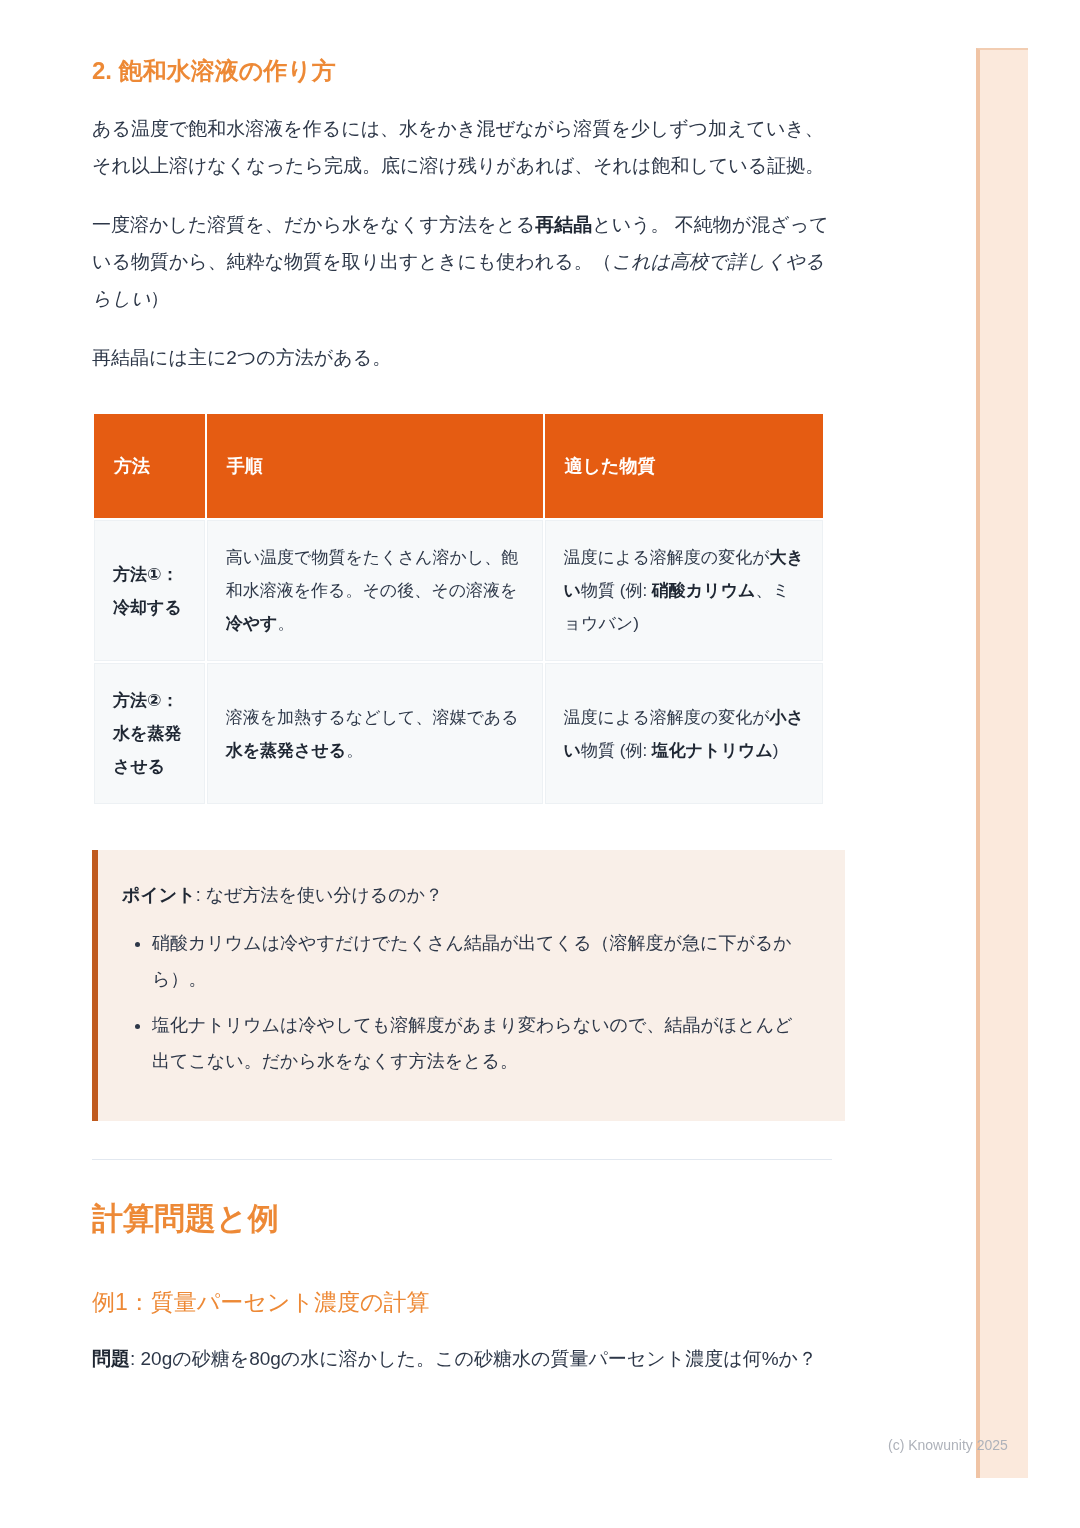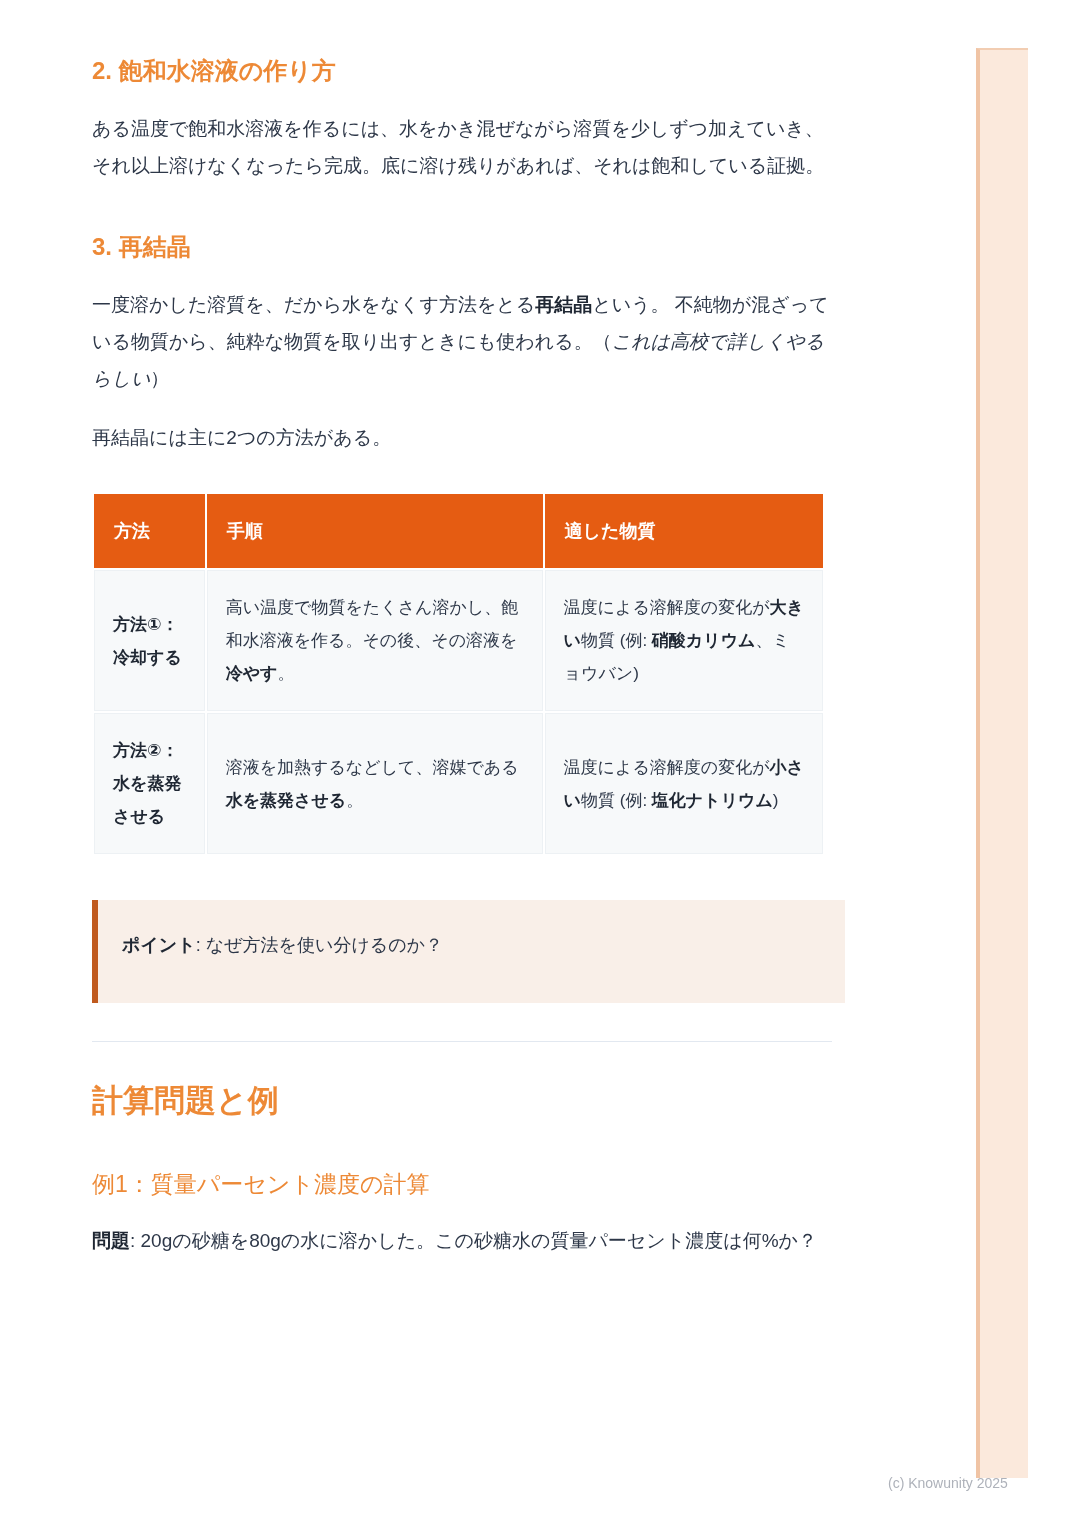--- a/index.html
+++ b/index.html
@@ -52,21 +52,21 @@
     border-collapse: separate;
     border-spacing: 2px;
     background: #ffffff;
   }
   table.recryst th {
     background: #E55C12;
     color: #ffffff;
     font-size: 18px;
     font-weight: 700;
     text-align: left;
-    padding: 25px 20px;
+    padding: 40px 20px;
   }
   table.recryst td {
     background: #F7F9FA;
     border: 1px solid #EDF1F4;
     font-size: 17px;
     line-height: 33px;
     padding: 20px 18px;
     vertical-align: middle;
   }
   td.cell-method { font-weight: 700; color: #1F2733; }
@@ -112,32 +112,30 @@
     border-top: 2px solid #F2CDB2;
     z-index: 1;
   }
   .copyright {
     position: absolute;
     left: 888px; top: 1437px;
     font-size: 14px;
     color: #AEB2BA;
     z-index: 2;
     white-space: nowrap;
-    margin-top: 38px;
   }
 </style>
 </head>
 <body>
 
 <div class="content">
 
   <h3 class="h-section">2. 飽和水溶液の作り方</h3>
   <p class="body"><span>ある温度で飽和水溶液を作るには、水をかき混ぜながら溶質を少しずつ加えていき、それ以上溶けなくなったら完成。底に溶け残りがあれば、それは飽和している証拠。</span></p>
 
-  <h3 class="h-section">3. 再結晶</h3>
   <p class="body"><span>一度溶かした溶質を、だから水をなくす方法をとる</span><strong>再結晶</strong><span>という。 不純物が混ざっている物質から、純粋な物質を取り出すときにも使われる。（</span><em>これは高校で詳しくやるらしい</em><span>）</span></p>
   <p class="body"><span>再結晶には主に2つの方法がある。</span></p>
 
   <table class="recryst">
     <colgroup>
         <col class="c1">
         <col class="c2">
         <col class="c3">
       </colgroup>
     <thead>
@@ -156,20 +154,24 @@
       <tr>
         <td class="cell-method"><strong>方法②：水を蒸発させる</strong></td>
         <td><span>溶液を加熱するなどして、溶媒である</span><strong>水を蒸発させる</strong><span>。</span></td>
         <td><span>温度による溶解度の変化が</span><strong>小さい</strong><span>物質 (例: </span><strong>塩化ナトリウム</strong><span>)</span></td>
       </tr>
     </tbody>
   </table>
 
   <div class="callout">
     <p class="callout-title"><strong>ポイント</strong><span>: なぜ方法を使い分けるのか？</span></p>
+    <ul>
+      <li>硝酸カリウムは冷やすだけでたくさん結晶が出てくる（溶解度が急に下がるから）。</li>
+      <li>塩化ナトリウムは冷やしても溶解度があまり変わらないので、結晶がほとんど出てこない。だから水をなくす方法をとる。</li>
+    </ul>
   </div>
 
   <hr class="divider">
 
   <h2 class="h-main">計算問題と例</h2>
 
   <h3 class="h-sub">例1：質量パーセント濃度の計算</h3>
   <p class="body"><strong>問題</strong><span>: 20gの砂糖を80gの水に溶かした。この砂糖水の質量パーセント濃度は何%か？</span></p>
 
 </div>

